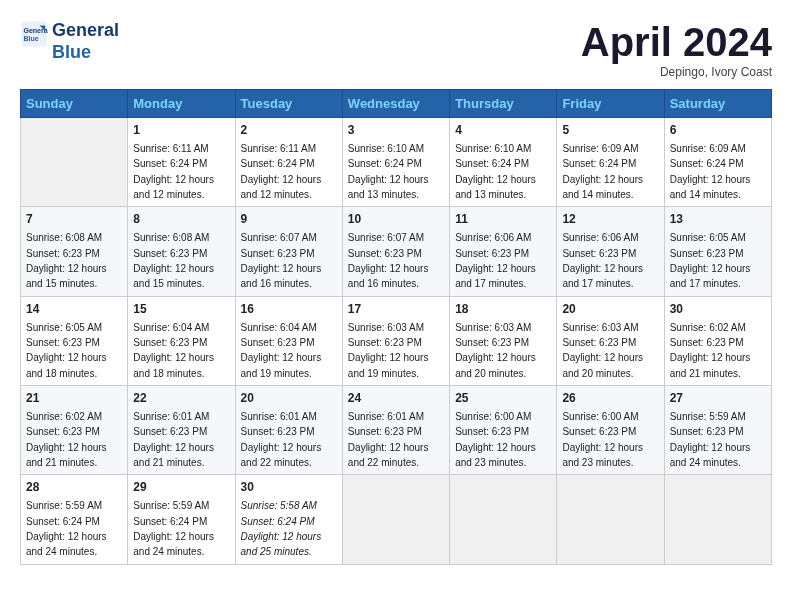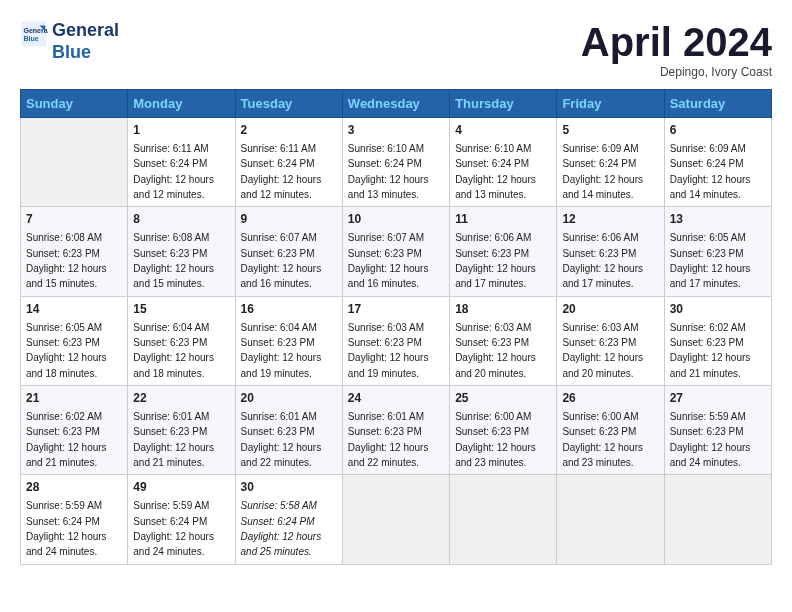--- a/index.html
+++ b/index.html
@@ -231,21 +231,21 @@
         <td><span class="day-number">27</span><span class="day-detail" style="white-space: pre-line;">Sunrise: 5:59 AM
 Sunset: 6:23 PM
 Daylight: 12 hours
 and 24 minutes.</span></td>
       </tr>
       <tr>
         <td><span class="day-number">28</span><span class="day-detail" style="white-space: pre-line;">Sunrise: 5:59 AM
 Sunset: 6:24 PM
 Daylight: 12 hours
 and 24 minutes.</span></td>
-        <td><span class="day-number">49</span><span class="day-detail" style="white-space: pre-line;">Sunrise: 5:59 AM
+        <td><span class="day-number">29</span><span class="day-detail" style="white-space: pre-line;">Sunrise: 5:59 AM
 Sunset: 6:24 PM
 Daylight: 12 hours
 and 24 minutes.</span></td>
         <td><span class="day-number">30</span><span class="day-detail" style="white-space: pre-line; font-style: italic;">Sunrise: 5:58 AM
 Sunset: 6:24 PM
 Daylight: 12 hours
 and 25 minutes.</span></td>
         <td class="empty"></td>
         <td class="empty"></td>
         <td class="empty"></td>

